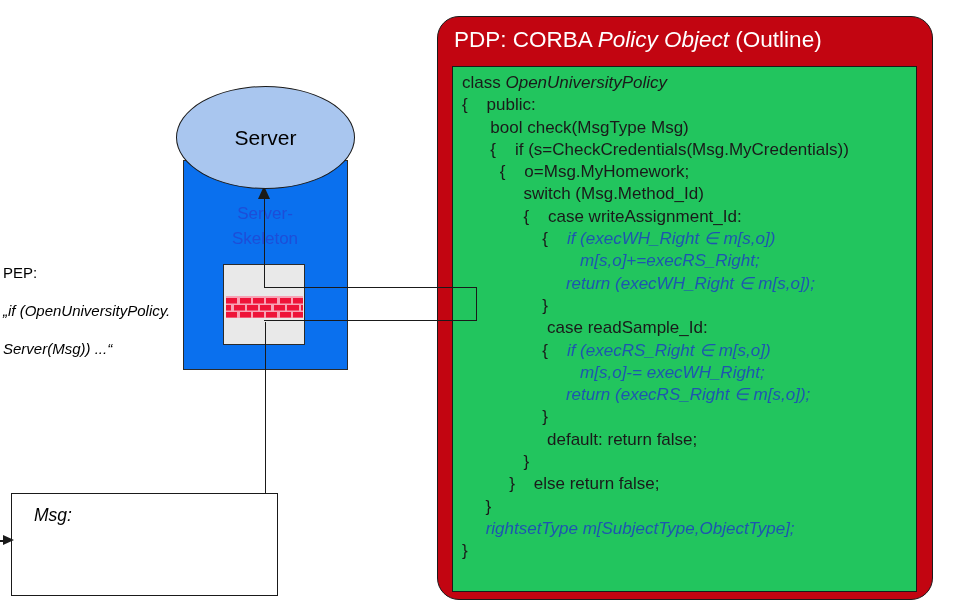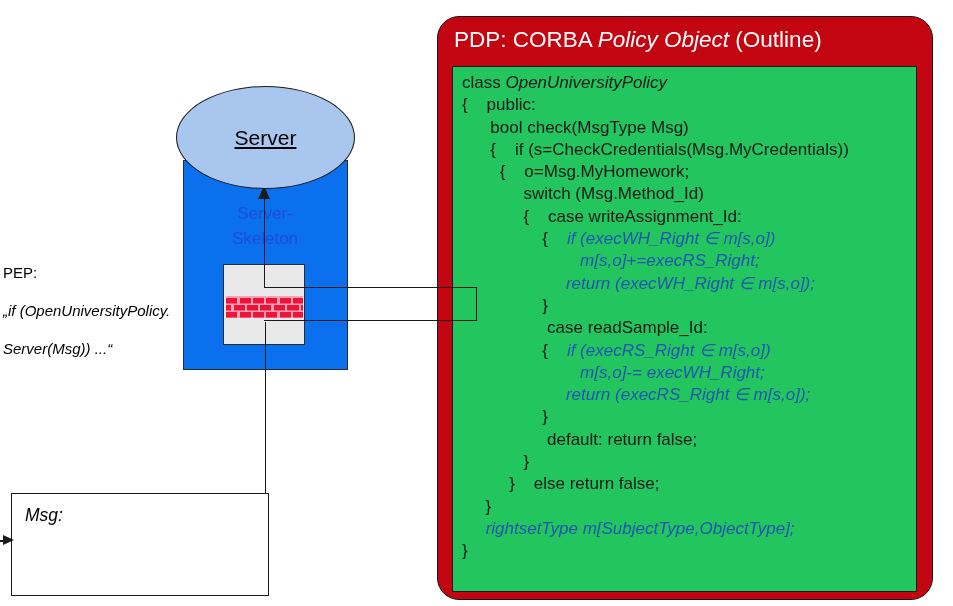--- a/index.html
+++ b/index.html
@@ -42,34 +42,34 @@
   }
   .elbow-line {
     position:absolute; left:256.5px; top:322px; width:8px; height:218px;
     border-right:1.6px solid #1a1a1a; border-bottom:1.6px solid #1a1a1a; z-index:5;
   }
   .server-ellipse {
     position:absolute; left:176px; top:86px; width:177px; height:101px;
     background:var(--ellipse-blue,#a9c6ef); border:1.5px solid #1a1a1a;
     border-radius:50%; z-index:6;
     display:flex; align-items:center; justify-content:center;
-    font-size:21px; color:#000;text-decoration:underline;
+    font-size:21px; color:#000;
   }
   .pep-text { position:absolute; left:3px; top:260px; z-index:7; font-size:15px; line-height:26px; color:#000; }
   .pep-text .it { font-style:italic;margin-top:12px; }
   .pep-line-wrap { position:relative; }
   .pep-white {
     position:absolute; left:0; top:0; color:#ffffff;
     clip-path: inset(0 0 0 180px); white-space:nowrap;
   }
   .msg-box {
     position:absolute; left:11px; top:493px; width:243px; height:93px;
     background:#ffffff; border:1.6px solid #1a1a1a; z-index:6;
     font-size:17.5px; font-style:italic; line-height:27.5px;
-    display:flex; padding:8px 0 0 13px; box-sizing:content-box;
+    display:flex; padding:8px 0 0 22px; box-sizing:content-box;
   }
   .msg-label { margin-right:14px; }
   .entry-arrow-line { position:absolute; left:0; top:540px; width:6px; height:1.6px; background:#1a1a1a; z-index:7; }
   .entry-arrow-head {
     position:absolute; left:3px; top:534.5px; width:0; height:0; z-index:7;
     border-top:5.5px solid transparent; border-bottom:5.5px solid transparent;
     border-left:11px solid #1a1a1a;
   }
   
   .pdp-panel {

